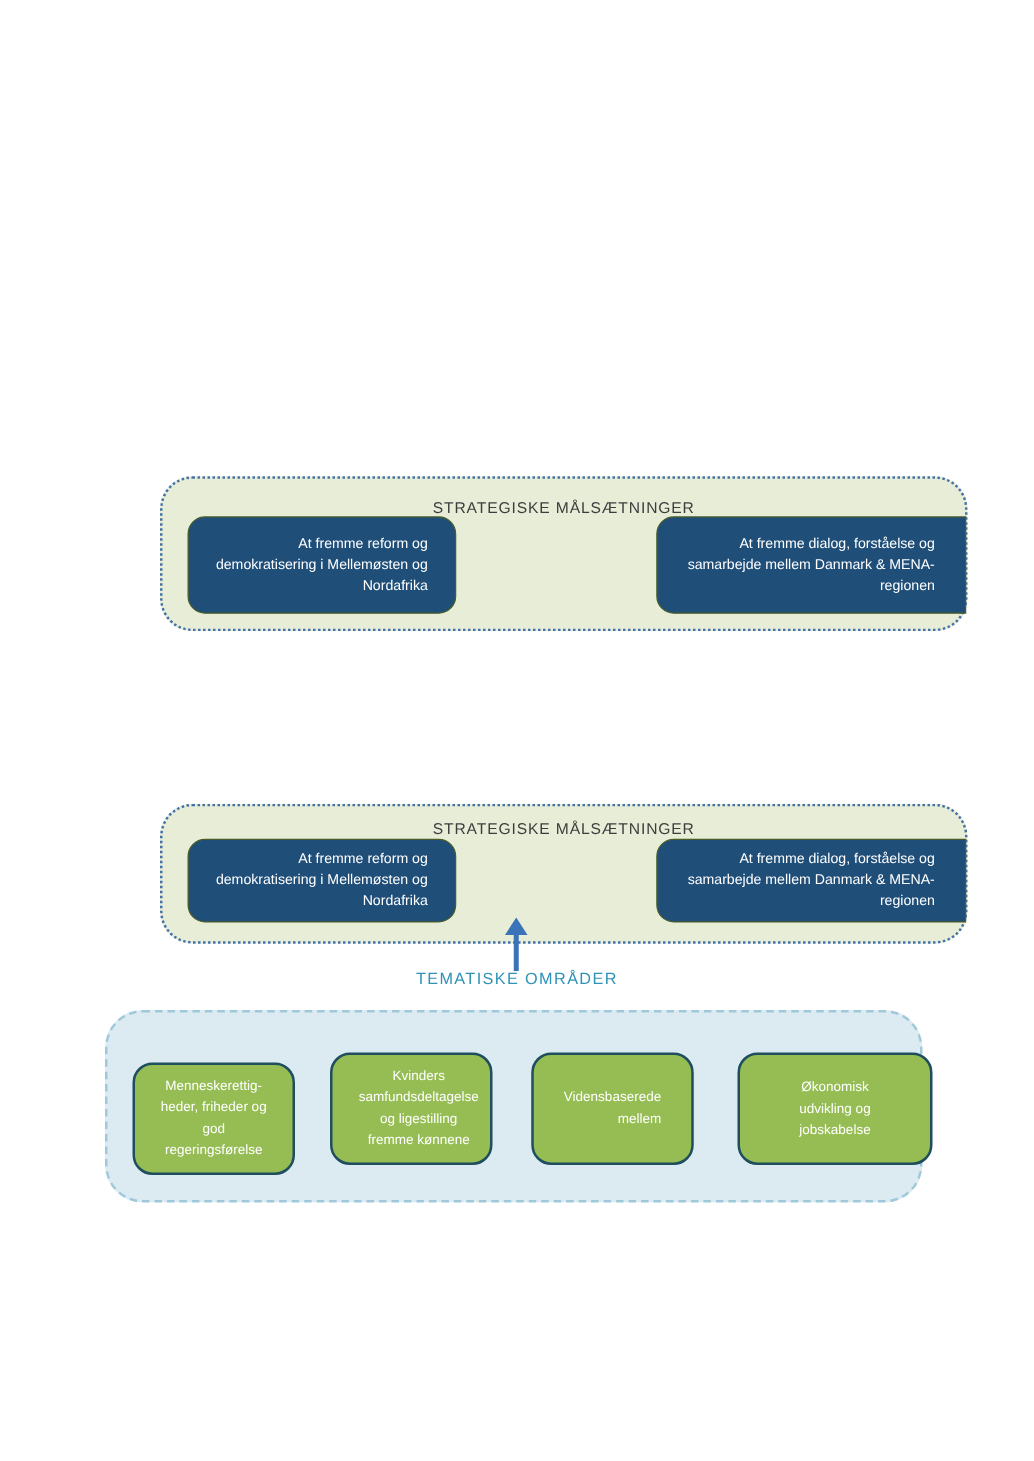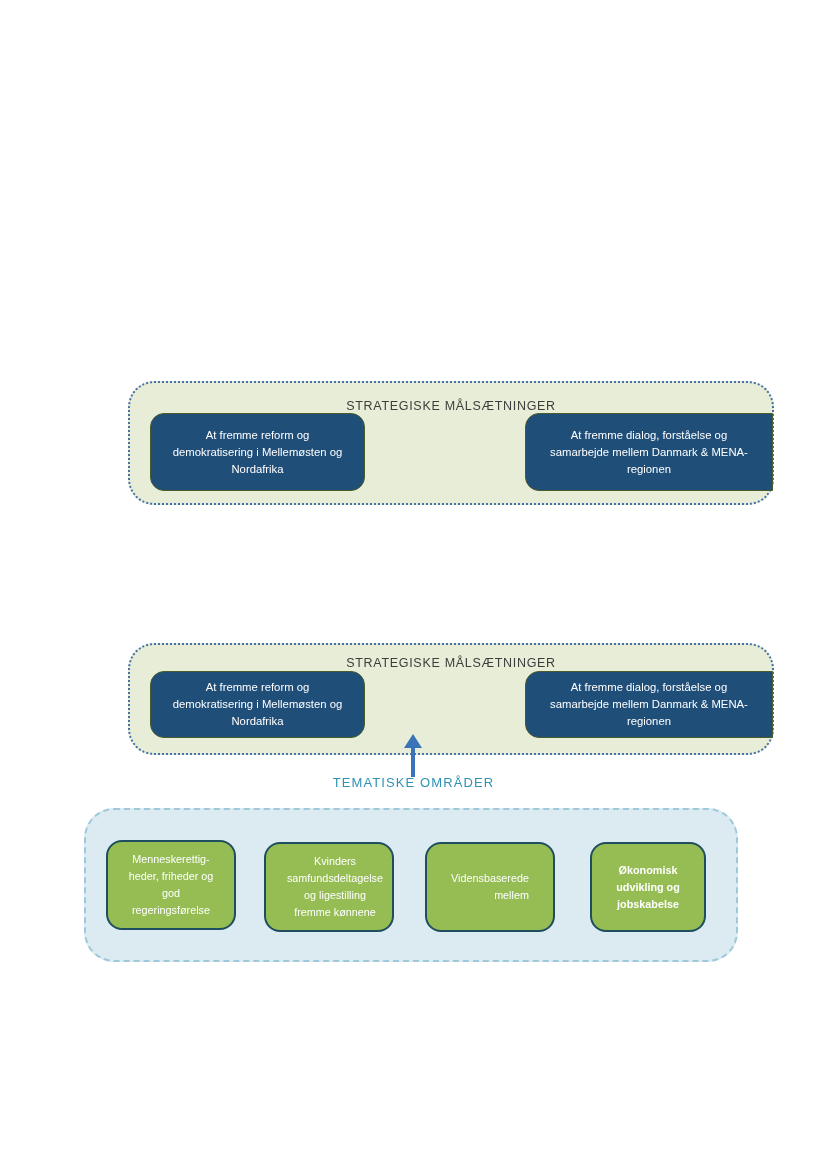--- a/index.html
+++ b/index.html
@@ -49,21 +49,21 @@
   
   .goal-box {
     position: absolute;
     background: #1f4e79;
     border: 1.5px solid #4a5c2a;
     border-radius: 14px;
     box-sizing: border-box;
     color: #ffffff;
     font-size: 11.3px;
     line-height: 17px;
-    text-align: center;
+    text-align: right;
     display: flex;
     align-items: center;
     justify-content: center;
     padding: 4px 10px;
   }
   .goal-box span { display: block; }
 
   
   .themes-frame {
     position: absolute;
@@ -157,21 +157,21 @@
 
   <svg class="up-arrow" style="left:398px; top:732px;" width="30" height="45" viewBox="0 0 30 45">
     <line x1="15" y1="45" x2="15" y2="13" stroke="#3b73b9" stroke-width="4"></line>
     <polygon points="15,2 6,16 24,16" fill="#3b73b9"></polygon>
   </svg>
 
   <div class="themes-caption" style="top:775px;">TEMATISKE OMRÅDER</div>
 
   <div class="themes-frame" style="left:84px; top:808px; width:654px; height:154px;">
 
-    <div class="theme-box" style="left:20px; top:30px; width:130px; height:90px;">
+    <div class="theme-box" style="left:20px; top:40px; width:130px; height:90px;">
       <span>
           <span>Menneskerettig-</span>
           <span>heder, friheder og</span>
           <span>god</span>
           <span>regeringsførelse</span>
         </span>
     </div>
 
     <div class="theme-box" style="left:178px; top:32px; width:130px; height:90px;padding-left:20px;">
       <span>
@@ -182,21 +182,21 @@
         </span>
     </div>
 
     <div class="theme-box" style="left:339px; top:32px; width:130px; height:90px;text-align:right;">
       <span>
           <span>Vidensbaserede</span>
           <span>mellem</span>
         </span>
     </div>
 
-    <div class="theme-box" style="left:504px; top:32px; width:116px; height:90px;font-weight:bold;">
+    <div class="theme-box" style="left:504px; top:32px; width:156px; height:90px;">
       <span>
           <span>Økonomisk</span>
           <span>udvikling og</span>
           <span>jobskabelse</span>
         </span>
     </div>
   </div>
 </div>
 
 </body></html>

